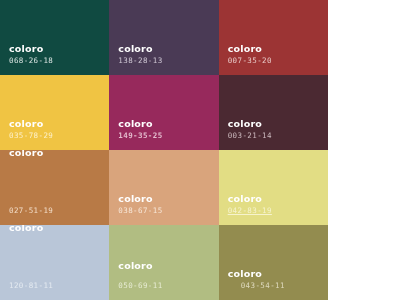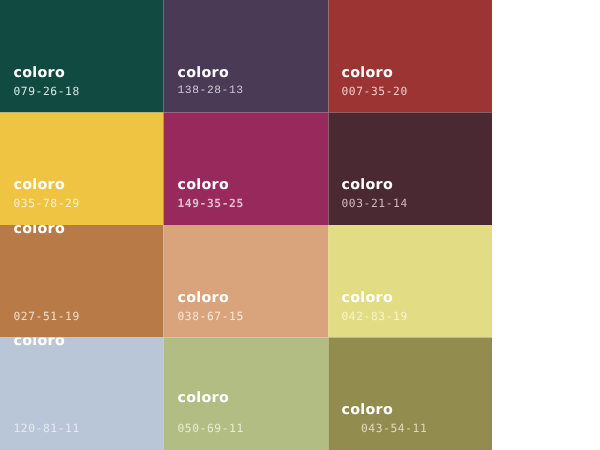--- a/index.html
+++ b/index.html
@@ -52,27 +52,27 @@
     letter-spacing: 0.4px;
   }
 </style>
 </head>
 <body style="background: rgb(255, 255, 255);">
 
 <div id="palette-grid">
     <div class="swatch" style="background-color: rgb(16, 74, 65);">
       <div class="swatch-caption">
         <span class="brand" style="color: rgb(255, 255, 255);">coloro</span>
-        <span class="code" style="color: rgb(216, 227, 224);">079-26-18</span>
+        <span class="code" style="color: rgb(216, 227, 224);">068-26-18</span>
       </div>
     </div>
     <div class="swatch" style="background-color: rgb(74, 58, 85);">
       <div class="swatch-caption">
         <span class="brand" style="color: rgb(255, 255, 255);">coloro</span>
-        <span class="code" style="color: rgb(207, 199, 212); font-family: Liberation Mono, monospace;">138-28-13</span>
+        <span class="code" style="color: rgb(207, 199, 212);">138-28-13</span>
       </div>
     </div>
     <div class="swatch" style="background-color: rgb(156, 52, 52);">
       <div class="swatch-caption">
         <span class="brand" style="color: rgb(255, 255, 255);">coloro</span>
         <span class="code" style="color: rgb(232, 201, 199);">007-35-20</span>
       </div>
     </div>
     <div class="swatch" style="background-color: rgb(240, 196, 67);">
       <div class="swatch-caption">
@@ -100,21 +100,21 @@
     </div>
     <div class="swatch" style="background-color: rgb(217, 164, 124);">
       <div class="swatch-caption">
         <span class="brand" style="color: rgb(255, 255, 255);">coloro</span>
         <span class="code" style="color: rgb(247, 230, 215);">038-67-15</span>
       </div>
     </div>
     <div class="swatch" style="background-color: rgb(226, 221, 132);">
       <div class="swatch-caption">
         <span class="brand" style="color: rgb(255, 255, 255);">coloro</span>
-        <span class="code" style="color: rgb(246, 243, 205);">042-83-19</span>
+        <span class="code" style="color: rgb(246, 243, 205); text-decoration: underline;">042-83-19</span>
       </div>
     </div>
     <div class="swatch" style="background-color: rgb(185, 198, 216);">
       <div class="swatch-caption">
         <span class="brand" style="color: rgb(255, 255, 255);">coloro</span>
         <span class="code" style="color: rgb(228, 234, 241); margin-top: 48px;">120-81-11</span>
       </div>
     </div>
     <div class="swatch" style="background-color: rgb(177, 189, 130);">
       <div class="swatch-caption">

